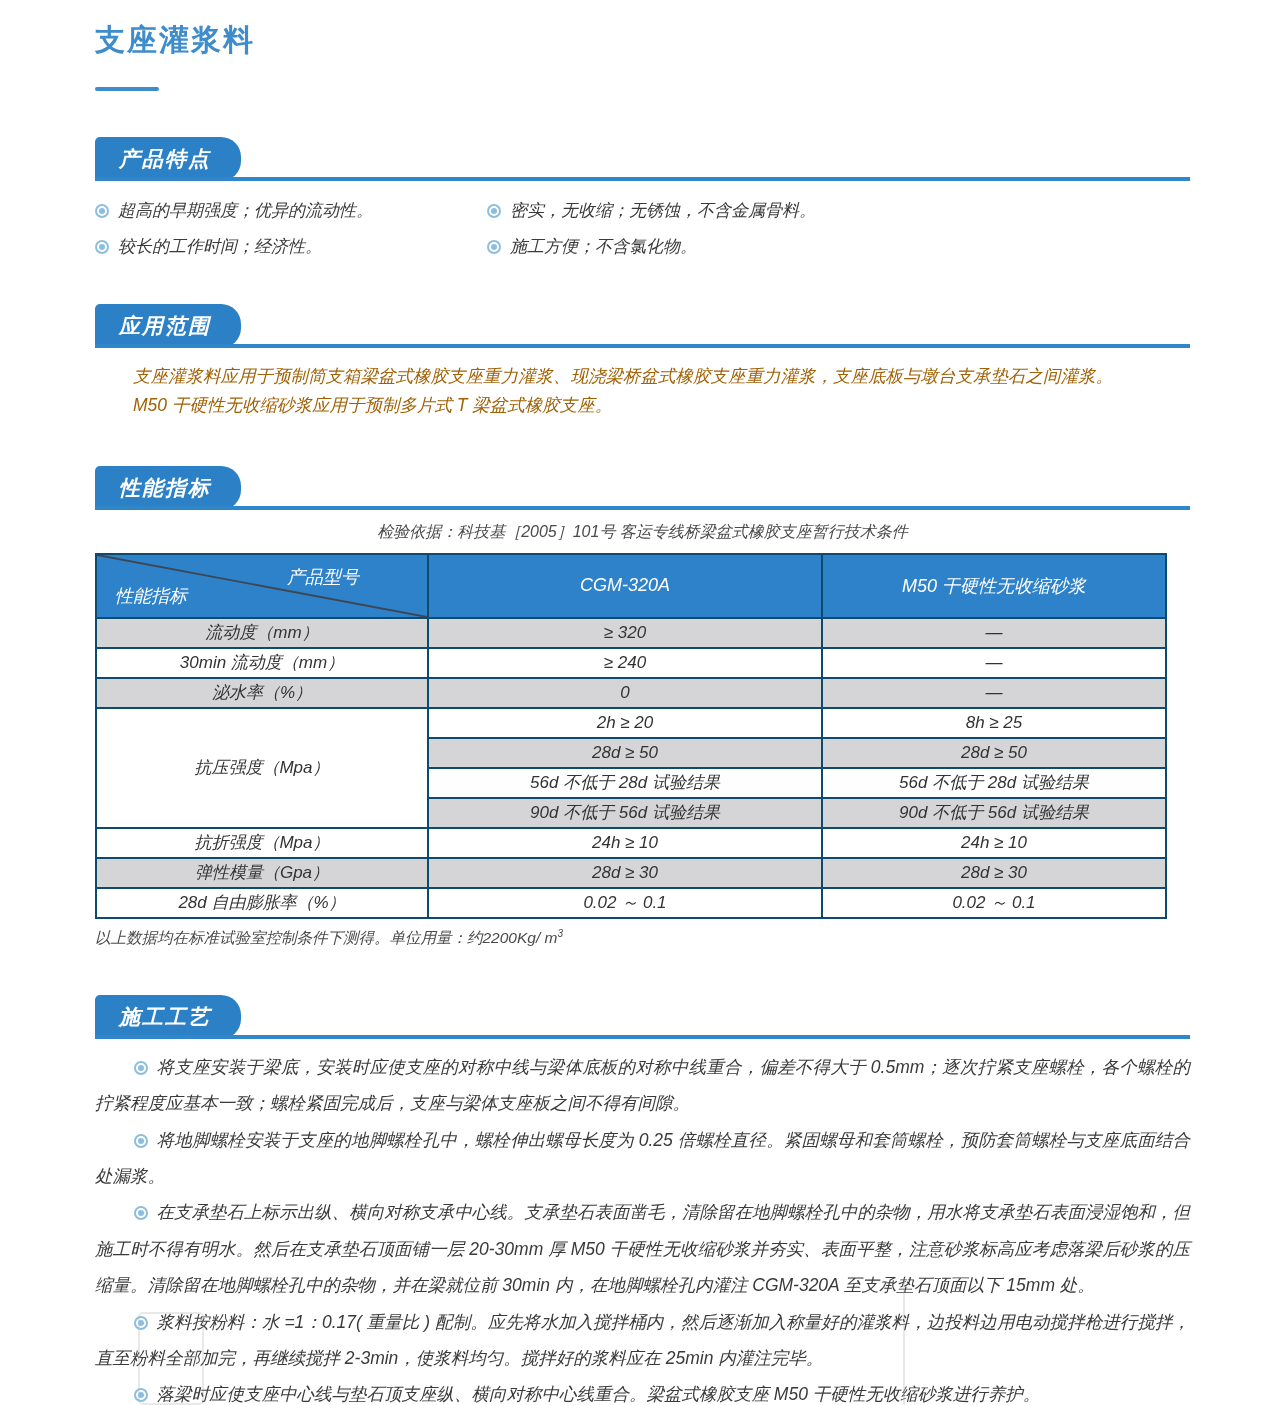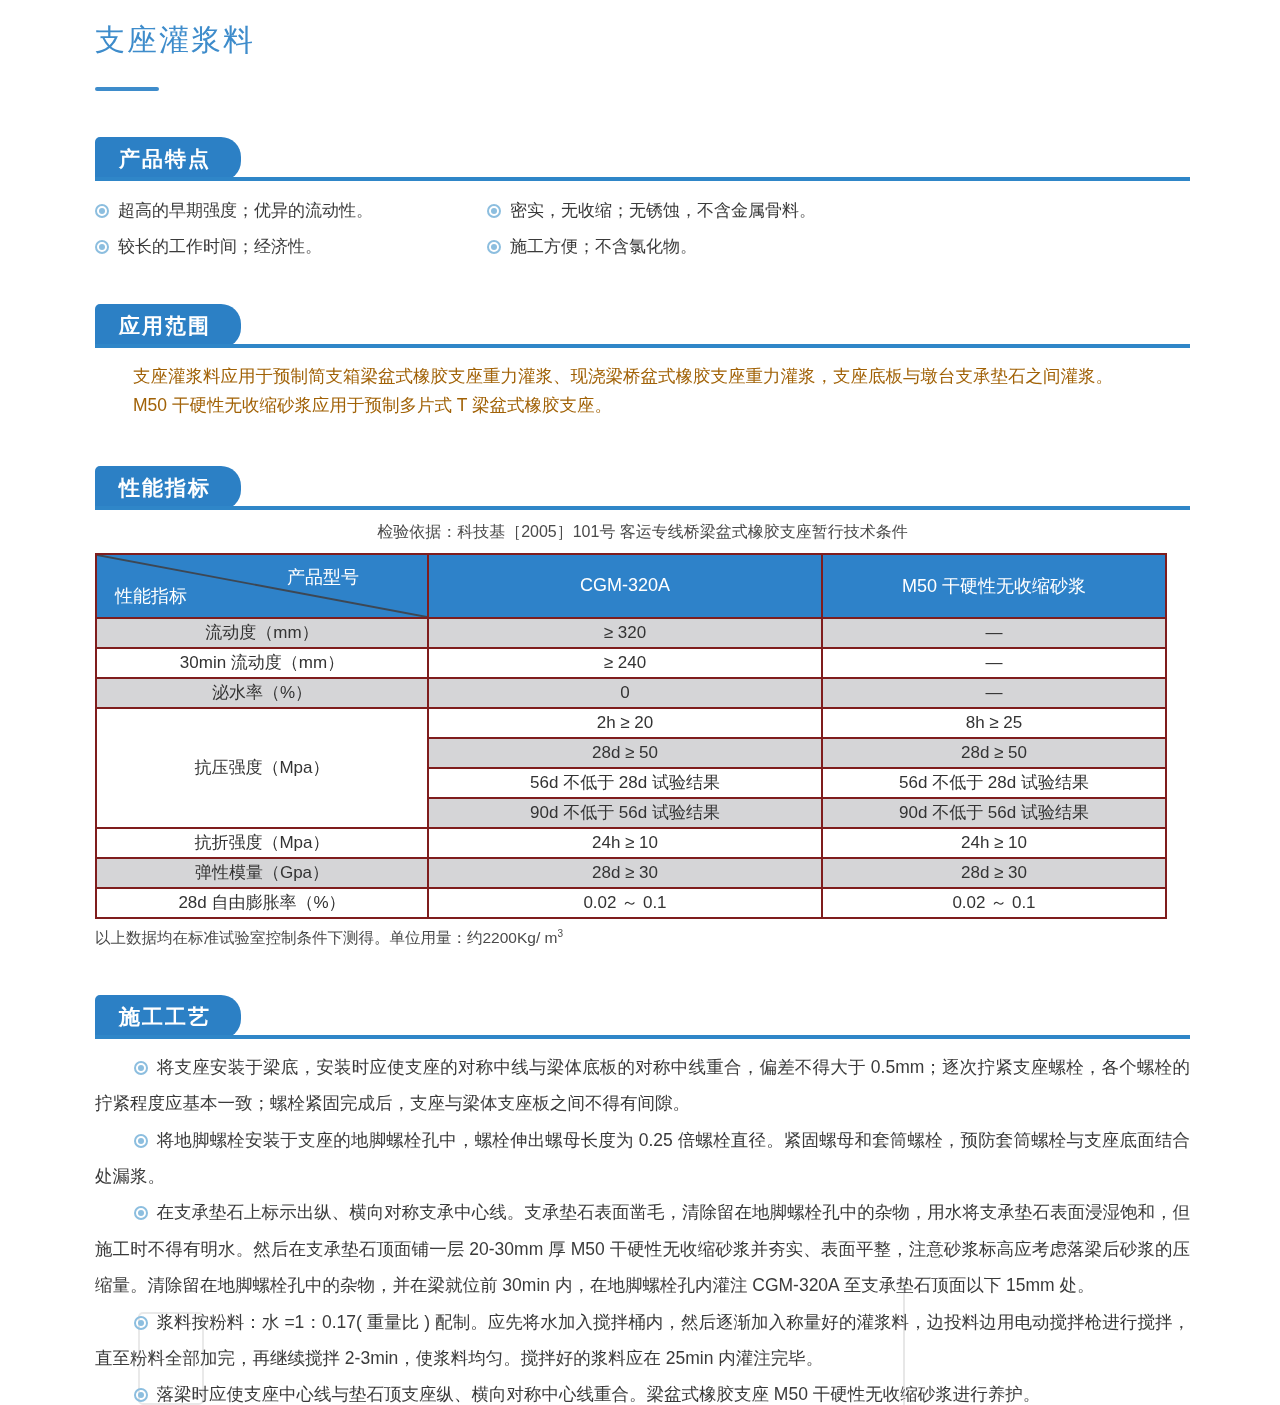--- a/index.html
+++ b/index.html
@@ -1,44 +1,44 @@
 <!DOCTYPE html>
 <html><head>
 <meta charset="utf-8">
 <style>
   * { margin:0; padding:0; box-sizing:border-box; }
   html,body { background:#ffffff; }
   body { font-family:"Liberation Sans", sans-serif; }
   .page { position:relative; width:1280px; height:1405px; background:#fff; overflow:hidden; }
   .content { padding:20px 90px 0 95px; }
 
-  .doc-title { color:#3e8ccb; font-size:30px; font-weight:normal; letter-spacing:2px; }
+  .doc-title { color:#3e8ccb; font-size:30px; font-weight:bold; letter-spacing:2px; }
   .title-rule { width:64px; height:4px; background:#3e8ccb; margin-top:26px; border-radius:2px; }
 
-  .sec { margin-top:46px; }
+  .sec { margin-top:46px;font-style:italic; }
   .sec-tab { display:inline-block; position:relative; z-index:2; background:#2c80c5; color:#fff;
              font-size:21px; font-weight:bold; letter-spacing:2px; padding:8px 30px 8px 24px;
              border-radius:5px 20px 20px 0; }
   .sec-rule { height:4px; background:#2f86c8; margin-top:-4px; position:relative; z-index:1; }
 
   .ring { display:inline-block; width:14px; height:14px; border:2px solid #8cbedf; border-radius:50%;
           position:relative; vertical-align:-2px; margin-right:9px; flex:none; }
   .ring::after { content:""; position:absolute; left:2px; top:2px; right:2px; bottom:2px;
                  border-radius:50%; background:#8cbedf; }
 
   .feat-grid { margin-top:18px; display:grid; grid-template-columns:392px auto; row-gap:13px; }
   .feat-item { font-size:17px; color:#3a3a3a; white-space:nowrap; }
 
   .app-text { margin-top:14px; font-size:17.5px; color:#a16207; line-height:1.65; }
   .app-text .line { padding-left:38px; }
 
   .basis-note { margin-top:12px; text-align:center; font-size:16px; color:#4a4a4a; }
 
   table.perf { margin-top:10px; width:1070px; border-collapse:collapse; table-layout:fixed; }
-  table.perf th, table.perf td { border:2px solid #7f1d1d; text-align:center; font-size:17px; color:#333;
+  table.perf th, table.perf td { border:2px solid #0c4a6e; text-align:center; font-size:17px; color:#333;
                                  height:30px; padding:0 6px; font-weight:normal; }
   table.perf thead th { background:#2e82c9; color:#fff; height:64px; font-size:18px; }
   table.perf .gray { background:#d5d5d7; }
   th.corner { position:relative; padding:0; }
   th.corner svg { position:absolute; left:0; top:0; width:100%; height:100%; }
   .corner-top { position:absolute; top:10px; right:68px; font-size:18px; color:#fff; }
   .corner-bottom { position:absolute; bottom:9px; left:18px; font-size:18px; color:#fff; }
 
   .tnote { margin-top:9px; font-size:15.5px; color:#4a4a4a; }
   .tnote sup { font-size:10px; }

